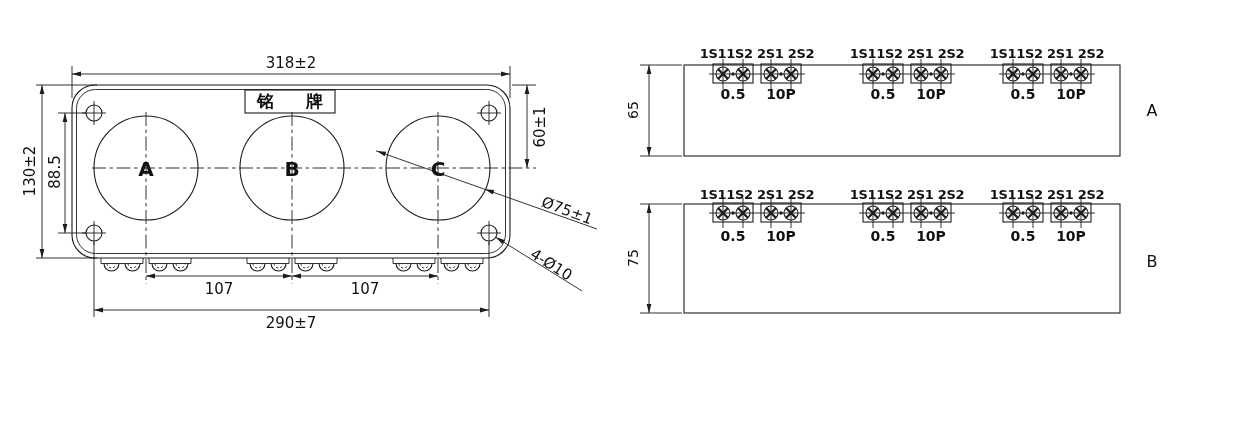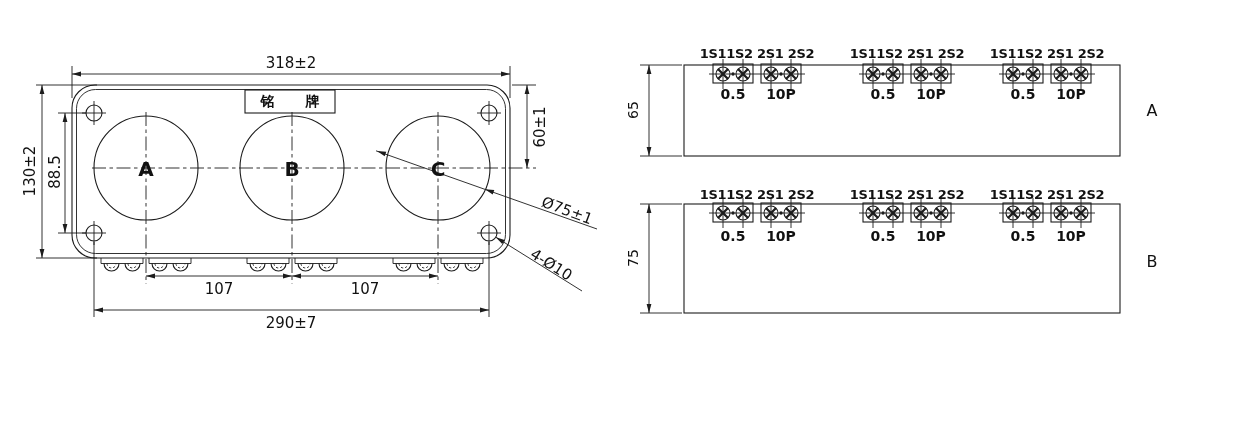--- a/index.html
+++ b/index.html
@@ -14,21 +14,21 @@
   #labels{position:absolute;left:0;top:0;width:100%;height:100%;pointer-events:none;}
   .lbl{position:absolute;transform:translate(-50%,-50%);font-size:15px;font-weight:500;
        white-space:pre;line-height:1;color:#111111;}
   .r90{transform:translate(-50%,-50%) rotate(-90deg);}
   .r20{transform:translate(-50%,-50%) rotate(20.5deg);}
   .r32{transform:translate(-50%,-50%) rotate(32deg);}
   .big{font-size:20px;font-weight:600;}
   .marks{font-size:13px;font-weight:600;letter-spacing:-0.3px;}
   .cls{font-size:14px;font-weight:600;}
   .vlet{font-size:16px;font-weight:500;}
-  .plate{font-size:14px;font-weight:600;word-spacing:26px;}
+  .plate{font-size:17px;font-weight:600;word-spacing:26px;}
 </style>
 </head>
 <body>
 
 <div id="stage">
 
   <svg width="1248" height="432" viewBox="0 0 1248 432">
 
     <g>
 

